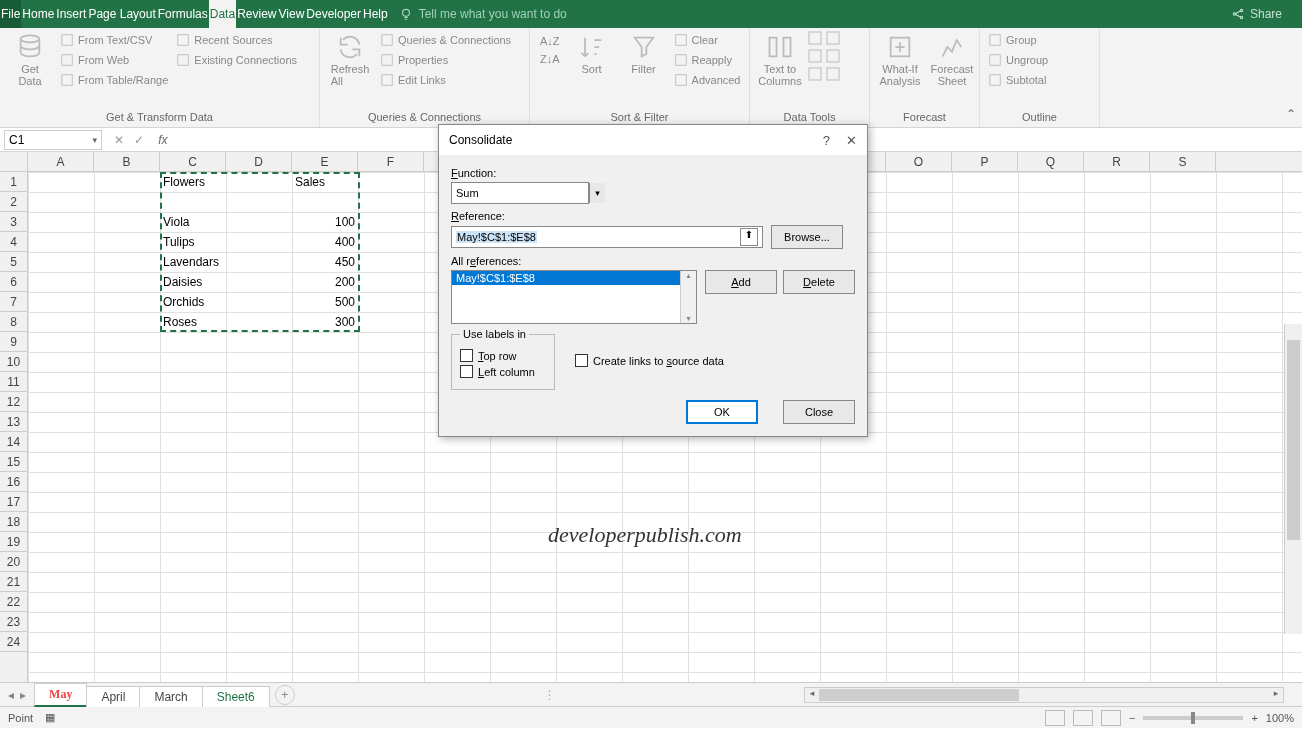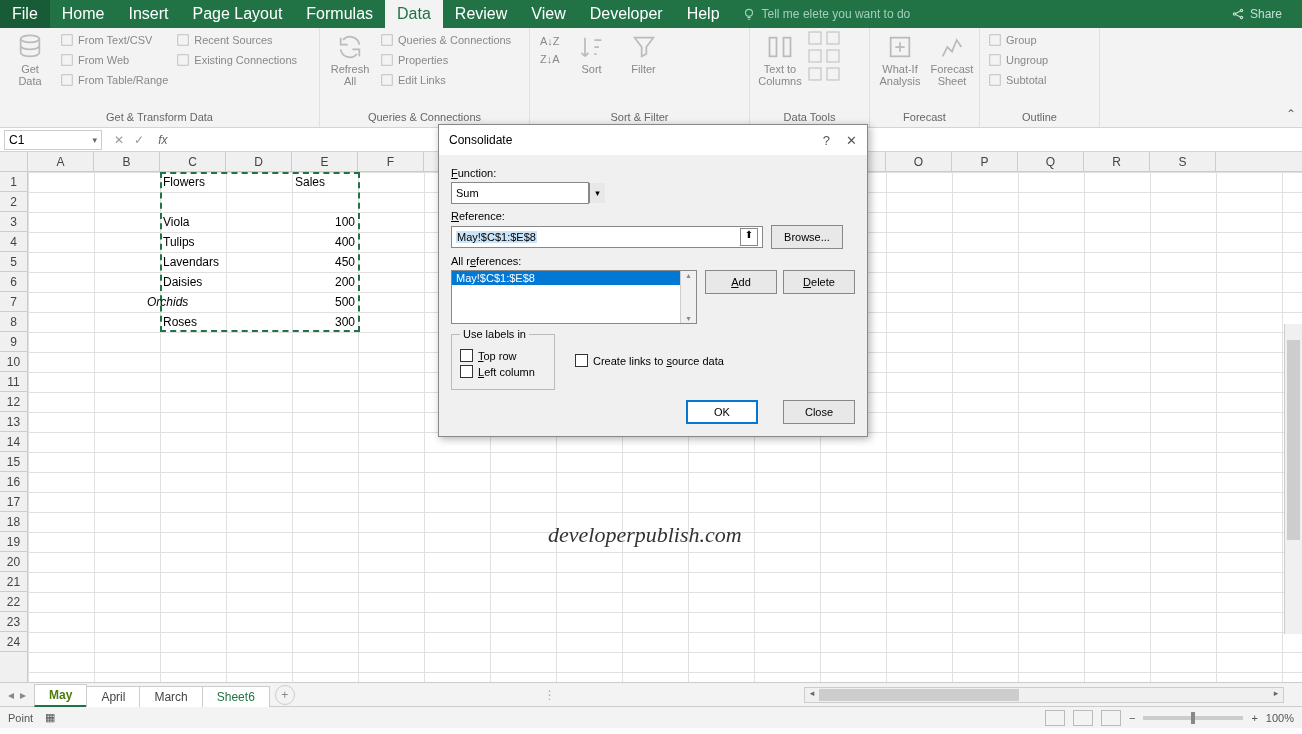--- a/index.html
+++ b/index.html
@@ -1,21 +1,21 @@
 <!DOCTYPE html>
 <html><head>
 <meta charset="utf-8">
 <style>
 * { box-sizing: border-box; margin: 0; padding: 0; font-family: 'Segoe UI', Tahoma, sans-serif; }
 body { width: 1302px; height: 734px; background: #fff; overflow: hidden; position: relative; font-size: 12px; }
 
 
 .title-bar { height: 28px; background: #217346; display: flex; align-items: center; color: #fff; }
 .tab-strip { display: flex; height: 28px; align-items: stretch; }
-.tab { padding: 0 12px; display: flex; align-items: center; color: #fff; font-size: 16px; cursor: pointer; text-align: right; }
+.tab { padding: 0 1px; display: flex; align-items: center; color: #fff; font-size: 12px; cursor: pointer; text-align: right; }
 .tab.active { background: #f3f3f3; color: #217346; }
 .tab.file { background: #185c37; }
 .tell-me { display: flex; align-items: center; gap: 6px; padding: 0 10px; color: #a0d0b8; }
 .tell-me svg { width: 14px; height: 14px; }
 .share-btn { margin-left: auto; margin-right: 20px; display: flex; align-items: flex-end; gap: 5px; color: #c0e0d0; font-size: 12px; }
 
 
 .ribbon { height: 100px; background: #f3f3f3; border-bottom: 1px solid #d4d4d4; display: flex; position: relative; }
 .ribbon-group { border-right: 1px solid #e0e0e0; padding: 3px 6px 0 6px; display: flex; flex-direction: column; }
 .rg-body { flex: 1; display: flex; gap: 4px; align-items: flex-start; }
@@ -50,21 +50,21 @@
 .cell { position: absolute; height: 20px; padding: 0 3px; font-size: 12px; line-height: 20px; overflow: hidden; white-space: nowrap; }
 .cell.right { text-align: right; }
 .marching { position: absolute; border: 2px dashed #217346; pointer-events: none; }
 .watermark { position: absolute; left: 520px; top: 350px; font-family: cursive; font-style: italic; font-size: 22px; color: #333; }
 
 
 .sheet-bar { height: 24px; background: #f3f3f3; border-top: 1px solid #ccc; display: flex; align-items: center; }
 .sheet-nav { display: flex; gap: 6px; padding: 0 8px; color: #888; }
 .sheet-tabs { display: flex; align-items: flex-end; height: 24px; }
 .sheet-tab { padding: 3px 14px; border: 1px solid #ccc; border-bottom: none; background: #fff; font-size: 12px; margin-right: -1px; color: #444; }
-.sheet-tab.active { font-weight: bold; border-bottom: 2px solid #217346; background: #fff; color: #4d7c0f;}
+.sheet-tab.active { font-weight: bold; border-bottom: 2px solid #217346; background: #fff; color: #ef4444; font-family: Liberation Serif, serif;}
 .sheet-tab.current { background: #fff; color: #217346; }
 .sheet-add { width: 20px; height: 20px; border: 1px solid #ccc; border-radius: 10px; margin-left: 6px; text-align: center; line-height: 18px; color: #888; }
 .hscroll { margin-left: auto; width: 480px; height: 16px; background: #f0f0f0; border: 1px solid #ccc; position: relative; margin-right: 18px;}
 .hscroll-thumb { position: absolute; left: 14px; top: 1px; height: 12px; width: 200px; background: #cdcdcd; }
 .hscroll-arrow { position: absolute; top: 0; width: 14px; height: 14px; text-align: center; font-size: 9px; color: #666; }
 
 
 .status-bar { height: 22px; background: #f3f3f3; border-top: 1px solid #ccc; display: flex; align-items: center; font-size: 11px; color: #555; padding: 0 8px; }
 .status-right { margin-left: auto; display: flex; align-items: center; gap: 8px; }
 .view-btn { width: 20px; height: 16px; border: 1px solid #bbb; }
@@ -112,21 +112,21 @@
       <div class="tab">Review</div>
       <div class="tab">View</div>
       <div class="tab">Developer</div>
       <div class="tab">Help</div>
     </div>
   <div class="tell-me">
     <svg viewBox="0 0 24 24" fill="none" stroke="#a0d0b8" stroke-width="2">
         <circle cx="12" cy="10" r="6"></circle>
         <path d="M9 18h6M10 21h4"></path>
       </svg>
-    <span>Tell me elete you want to do</span>
+    <span>Tell me what you want to do</span>
   </div>
   <div class="share-btn">
     <svg width="14" height="14" viewBox="0 0 24 24" fill="none" stroke="#c0e0d0" stroke-width="2">
         <circle cx="6" cy="12" r="2"></circle>
         <circle cx="18" cy="6" r="2"></circle>
         <circle cx="18" cy="18" r="2"></circle>
         <path d="M8 11l8-4M8 13l8 4"></path>
       </svg>
     <span>Share</span>
   </div>
@@ -180,21 +180,21 @@
     </div>
     <div class="rg-label">Get &amp; Transform Data</div>
   </div>
   <div class="ribbon-group" style="width:210px">
     <div class="rg-body">
       <div class="big-btn">
         <svg viewBox="0 0 24 24" fill="none" stroke="#bbb" stroke-width="1.5">
             <path d="M4 4v6h6M20 20v-6h-6"></path>
             <path d="M20 10A8 8 0 006 6M4 14a8 8 0 0014 4"></path>
           </svg>
-        <span style="white-space:pre-line;text-align:center">Refresh
+        <span style="white-space:pre-line;">Refresh
 All</span>
       </div>
       <div class="small-list" id="qc-list">
           <div class="small-item">
             <svg viewBox="0 0 16 16" fill="none" stroke="#bbb">
               <rect x="2" y="2" width="12" height="12"></rect>
             </svg>
             <span>Queries &amp; Connections</span>
           </div>
           <div class="small-item">
@@ -224,20 +224,40 @@
             <path d="M6 4v16M6 20l-3-3M6 20l3-3M14 6h6M14 12h4M14 18h2"></path>
           </svg>
         <span>Sort</span>
       </div>
       <div class="big-btn">
         <svg viewBox="0 0 24 24" fill="none" stroke="#bbb" stroke-width="1.5">
             <path d="M4 4h16l-6 8v6l-4 2v-8z"></path>
           </svg>
         <span>Filter</span>
       </div>
+      <div class="small-list" id="sf-list">
+          <div class="small-item">
+            <svg viewBox="0 0 16 16" fill="none" stroke="#bbb">
+              <rect x="2" y="2" width="12" height="12"></rect>
+            </svg>
+            <span>Clear</span>
+          </div>
+          <div class="small-item">
+            <svg viewBox="0 0 16 16" fill="none" stroke="#bbb">
+              <rect x="2" y="2" width="12" height="12"></rect>
+            </svg>
+            <span>Reapply</span>
+          </div>
+          <div class="small-item">
+            <svg viewBox="0 0 16 16" fill="none" stroke="#bbb">
+              <rect x="2" y="2" width="12" height="12"></rect>
+            </svg>
+            <span>Advanced</span>
+          </div>
+        </div>
     </div>
     <div class="rg-label">Sort &amp; Filter</div>
   </div>
   <div class="ribbon-group" style="width:120px">
     <div class="rg-body">
       <div class="big-btn">
         <svg viewBox="0 0 24 24" fill="none" stroke="#bbb" stroke-width="1.5">
             <rect x="3" y="4" width="6" height="16"></rect>
             <rect x="15" y="4" width="6" height="16"></rect>
           </svg>
@@ -436,21 +456,21 @@
     <div class="cell" style="left: 132px; top: 0px; width: 66px;">Flowers</div>
         <div class="cell" style="left: 264px; top: 0px; width: 66px;">Sales</div>
         <div class="cell" style="left: 132px; top: 40px; width: 66px;">Viola</div>
         <div class="cell right" style="left: 264px; top: 40px; width: 66px;">100</div>
         <div class="cell" style="left: 132px; top: 60px; width: 66px;">Tulips</div>
         <div class="cell right" style="left: 264px; top: 60px; width: 66px;">400</div>
         <div class="cell" style="left: 132px; top: 80px; width: 66px;">Lavendars</div>
         <div class="cell right" style="left: 264px; top: 80px; width: 66px; padding-left: 16px;">450</div>
         <div class="cell" style="left: 132px; top: 100px; width: 66px;">Daisies</div>
         <div class="cell right" style="left: 264px; top: 100px; width: 66px;">200</div>
-        <div class="cell" style="left: 116px; top: 120px; width: 66px; font-style: italic;">Orchids</div>
+        <div class="cell" style="left: 132px; top: 120px; width: 66px;">Orchids</div>
         <div class="cell right" style="left: 264px; top: 120px; width: 66px;">500</div>
         <div class="cell" style="left: 132px; top: 140px; width: 66px;">Roses</div>
         <div class="cell right" style="left: 264px; top: 140px; width: 66px;">300</div>
       </div>
   </div>
   <div class="vscroll">
       <div class="vscroll-thumb"></div>
     </div>
 </div>
 

